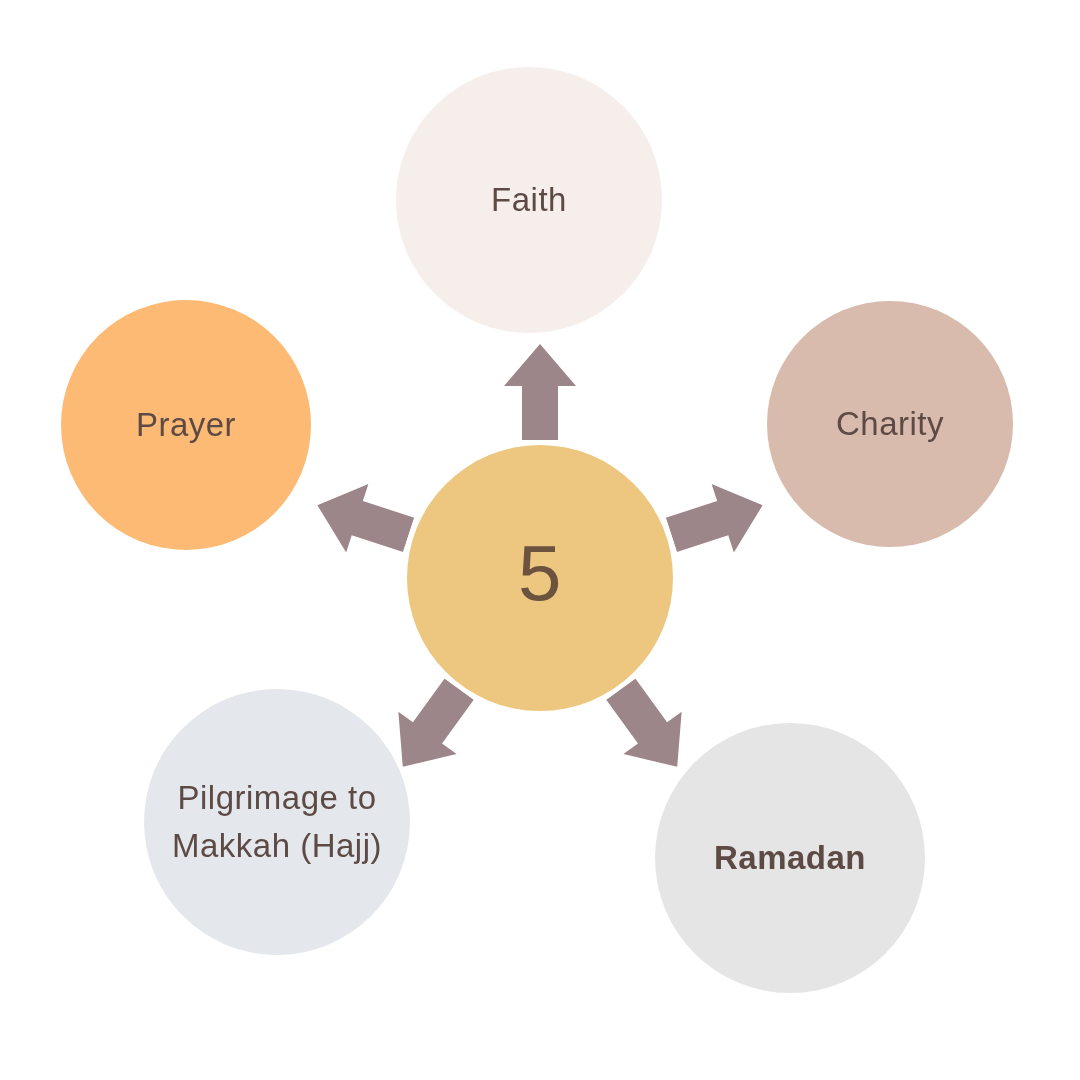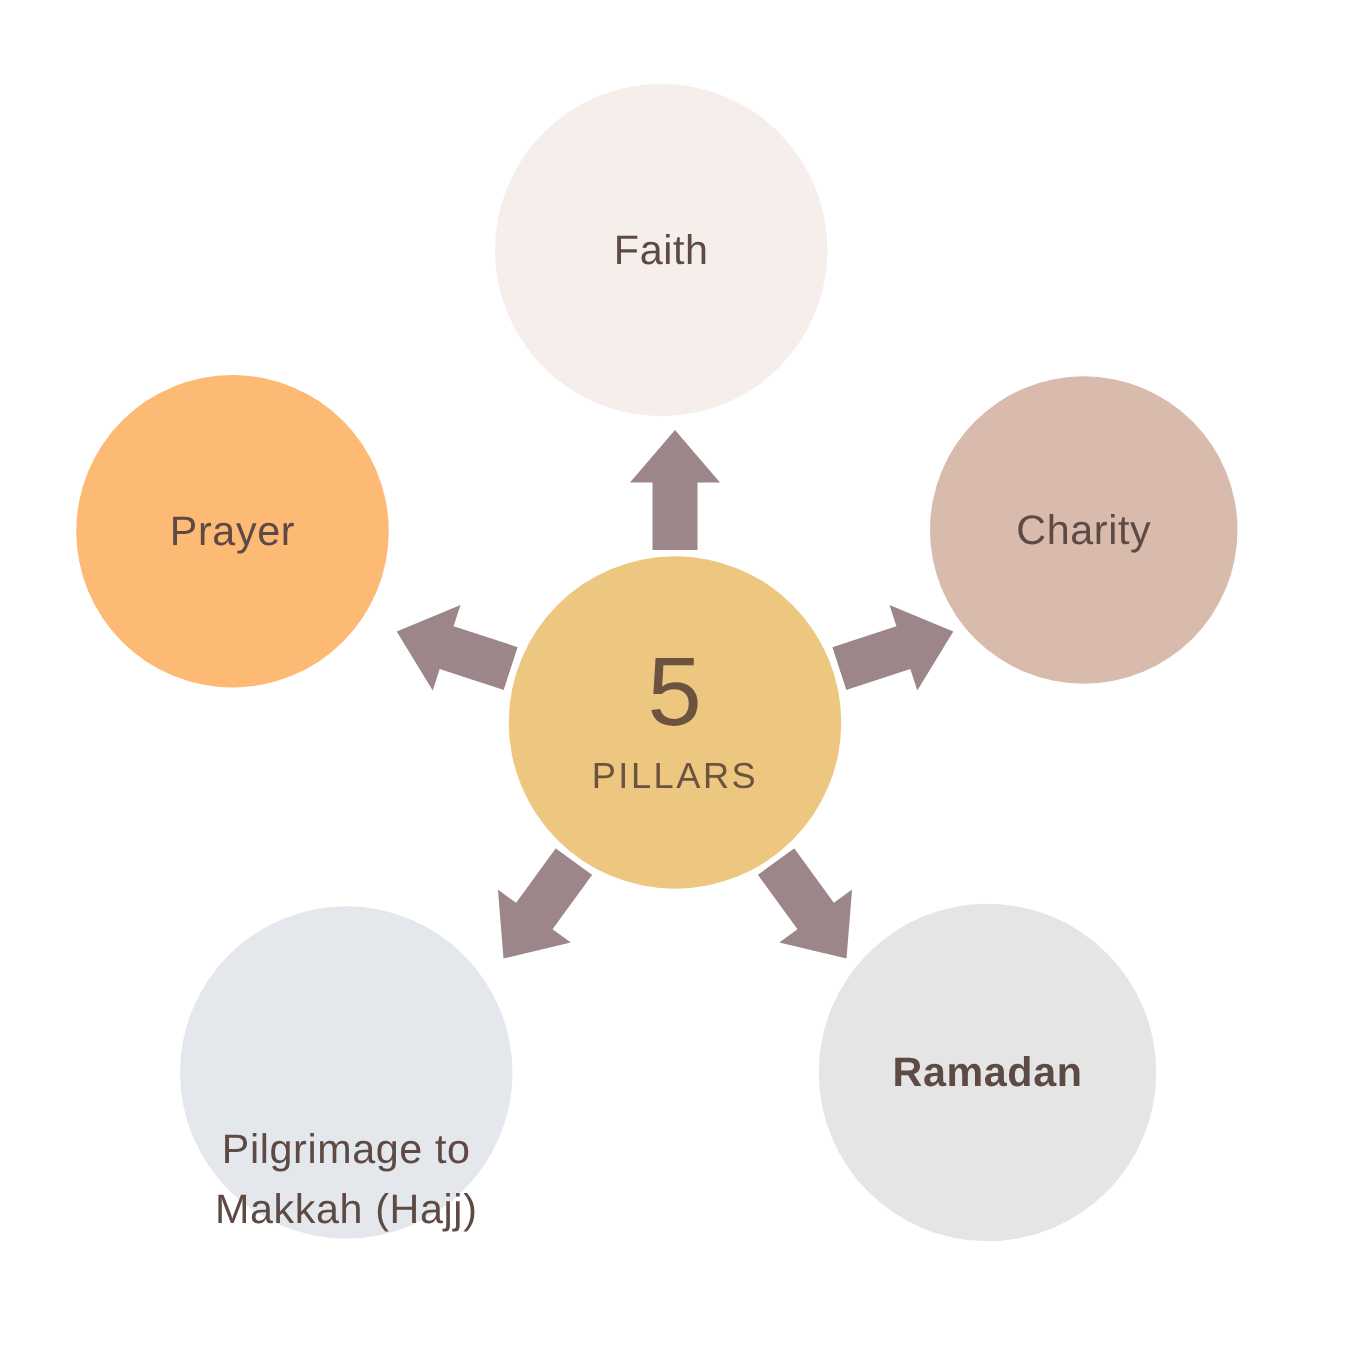--- a/index.html
+++ b/index.html
@@ -24,22 +24,22 @@
     text-align: center;
     color: #5e4a45;
     font-size: 33px;
     font-weight: 500;
     letter-spacing: 0.5px;
     line-height: 1.45;
     box-sizing: border-box;
   }
   .pillar-faith    { left: 396px; top:  67px; width: 266px; height: 266px; }
   .pillar-prayer   { left:  61px; top: 300px; width: 250px; height: 250px; }
-  .pillar-charity  { left: 744px; top: 301px; width: 246px; height: 246px; text-align: center; }
-  .pillar-hajj     { left: 144px; top: 725px; width: 266px; height: 266px; padding: 0 26px; align-items: flex-end; }
+  .pillar-charity  { left: 767px; top: 301px; width: 246px; height: 246px; text-align: center; }
+  .pillar-hajj     { left: 144px; top: 689px; width: 266px; height: 266px; padding: 0 26px; }
   .pillar-ramadan  { left: 655px; top: 723px; width: 270px; height: 270px; }
 
   .center-circle {
     left: 407px; top: 445px; width: 266px; height: 266px;
     flex-direction: column;
     color: #6b5340;
   }
   .center-number {
     font-size: 78px;
     font-weight: 500;
@@ -86,21 +86,20 @@
   <div class="circle pillar-hajj" style="background-color: rgb(228, 232, 236);">
     <span>Pilgrimage to Makkah (Hajj)</span>
   </div>
 
   <div class="circle pillar-ramadan" style="background-color: #e5e5e5; font-weight: bold;">
     <span>Ramadan</span>
   </div>
 
   <div class="circle center-circle" style="background-color: rgb(237, 199, 127); color: rgb(107, 83, 64);">
     <div class="center-number">5</div>
-    <div class="center-title">PILLARS</div>
   </div>
 
   <span class="arrow arrow-up" style="color: rgb(156, 134, 137);">
     <svg viewBox="0 0 72 96" xmlns="http://www.w3.org/2000/svg">
       <polygon points="36,0 72,42 54,42 54,96 18,96 18,42 0,42" fill="currentColor"></polygon>
     </svg>
   </span>
 
   <span class="arrow arrow-upleft" style="color: rgb(156, 134, 137);">
     <svg viewBox="0 0 72 96" xmlns="http://www.w3.org/2000/svg">

